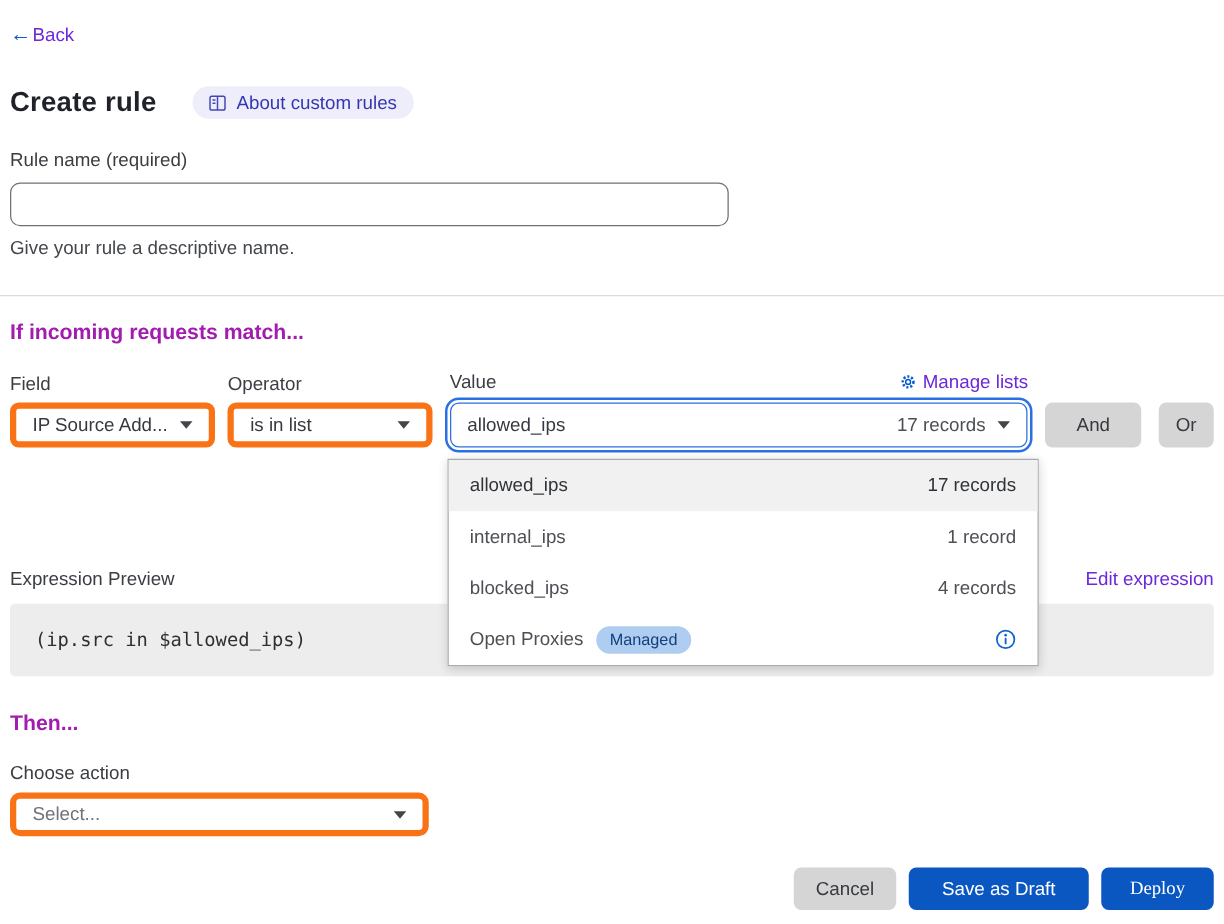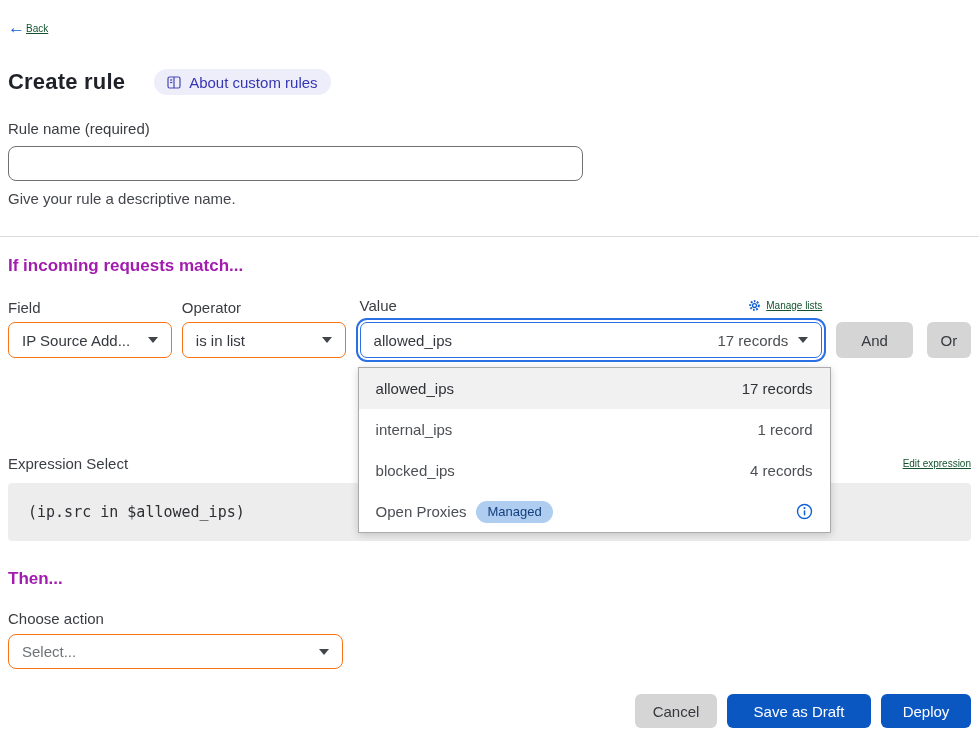--- a/index.html
+++ b/index.html
@@ -6,21 +6,21 @@
   html, body { background: #ffffff; }
   body {
     width: 979px; height: 739px;
     font-family: "Liberation Sans", "DejaVu Sans", sans-serif;
     color: #36393f;
     overflow: hidden;
   }
   .page { position: relative; width: 979px; height: 739px; padding: 18px 8px 0 8px; }
 
   a { text-decoration: none; cursor: pointer; }
-  .link { color: #14532d; text-decoration: underline; font-size: 10px; }
+  .link { color: #6d28d9; font-size: 15px; }
 
   
   .back-row { display: flex; align-items: center; }
   .back-row .arrow { color: #0a5ad0; font-size: 17px; margin-right: 1px; text-decoration: none; }
 
   
   .title-row { margin-top: 31px; display: flex; align-items: center; gap: 29px; }
   h1 { font-size: 22px; font-weight: 700; color: #1f2228; letter-spacing: 0.2px; }
   .about-badge {
     display: inline-flex; align-items: center; gap: 8px;
@@ -54,21 +54,21 @@
   .cond-col .field-label { margin-bottom: 6px; }
   .field-col { width: 167px; }
   .operator-col { width: 167px; }
   .value-col { width: 480px; position: relative; }
   .value-label-row { display: flex; justify-content: space-between; align-items: center; padding: 0 4px; margin-bottom: 8px; gap: 36px; }
   .manage-link { display: inline-flex; align-items: center; gap: 5px; }
   .manage-link .gear { color: #0a5ad0; display: inline-flex; }
 
   .select {
     height: 36px; background: #fff;
-    border: 1px solid #f97316; border-radius: 7px;
+    border: 5px solid #f97316; border-radius: 7px;
     display: flex; align-items: center; justify-content: space-between;
     padding: 0 13px; font-size: 15px; color: #36393f; cursor: pointer;
   }
   .chev {
     width: 0; height: 0;
     border-left: 5px solid transparent; border-right: 5px solid transparent;
     border-top: 6px solid #424549; margin-left: 10px; flex: none;
   }
   .select .right-side { display: flex; align-items: center; }
   .select .records { color: #4b4e53; }
@@ -121,21 +121,21 @@
   
   .then-heading { margin-top: 28px; }
   .choose-action-label { margin-top: 21px; }
   .action-select { margin-top: 7px; width: 335px; height: 35px; border-radius: 8px; }
 
   
   .footer-row { margin-top: 25px; display: flex; justify-content: flex-end; align-items: center; gap: 10px; }
   .btn-blue { background: #0b57c2; color: #ffffff; }
   .cancel-btn { width: 82px; height: 34px; }
   .save-draft-btn { width: 144px; height: 34px; }
-  .deploy-btn { width: 90px; height: 34px; }
+  .deploy-btn { width: 90px; height: 34px; font-family: Liberation Serif, serif; }
 </style>
 </head>
 <body>
 
 <div class="page">
 
   <div class="back-row">
     <a class="back-link" style="display:inline-flex;align-items:center;">
       <span class="arrow">←</span>
         <span class="link">Back</span>
@@ -235,21 +235,21 @@
         </div>
       </div>
     </div>
 
     <button class="btn btn-gray and-btn">And</button>
     <button class="btn btn-gray or-btn">Or</button>
   </div>
 
   <div class="expr-section">
     <div class="expr-label-row">
-      <span class="expr-label">Expression Select</span>
+      <span class="expr-label">Expression Preview</span>
       <a class="link">Edit expression</a>
     </div>
     <div class="code-block">
       <code>(ip.src in $allowed_ips)</code>
     </div>
   </div>
 
   <h2 class="then-heading">Then...</h2>
   <label class="field-label choose-action-label">Choose action</label>
   <div class="select action-select">

